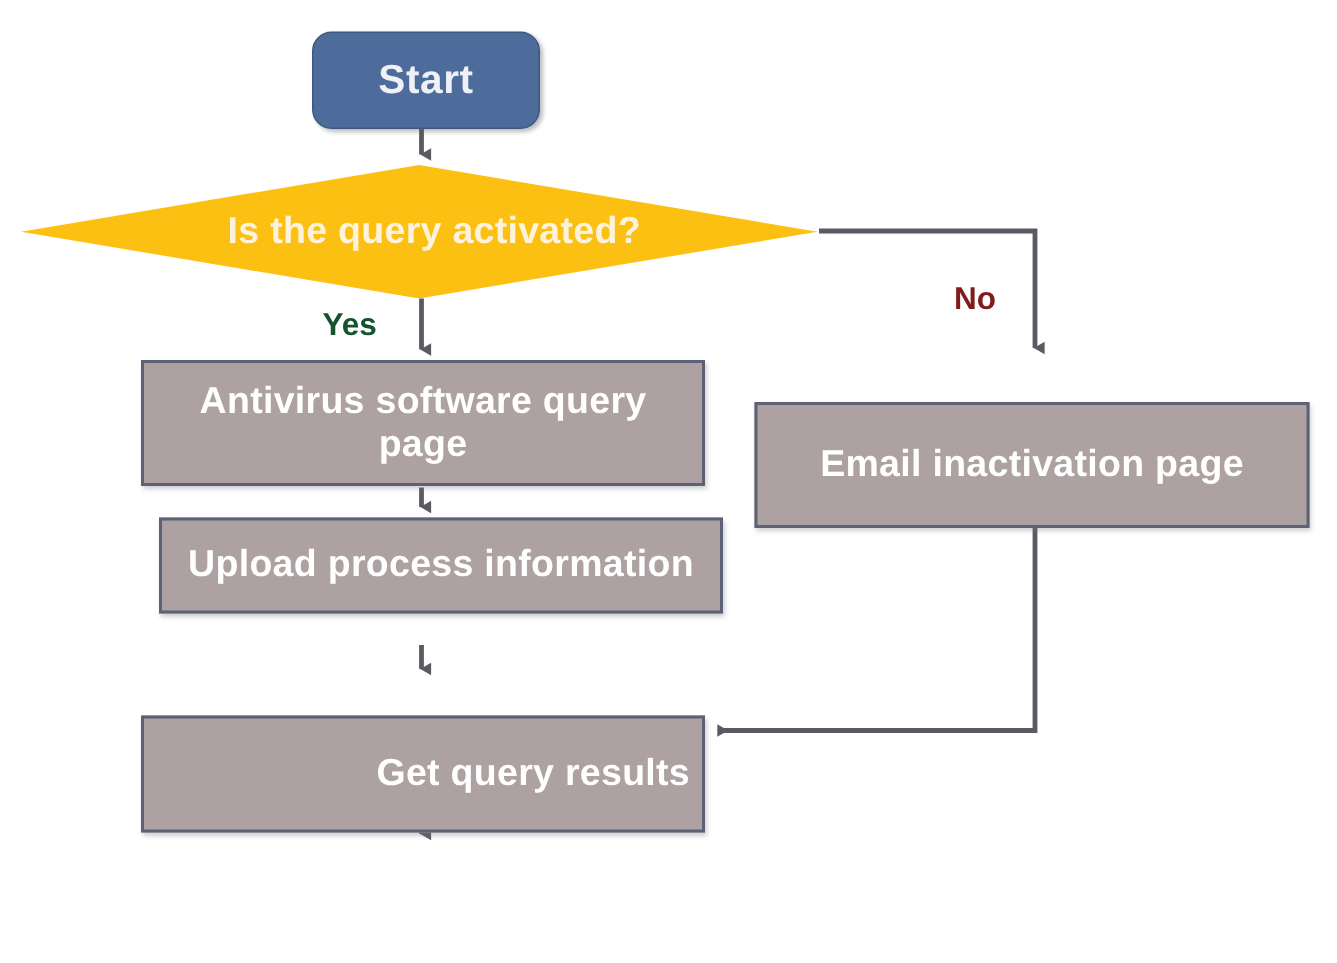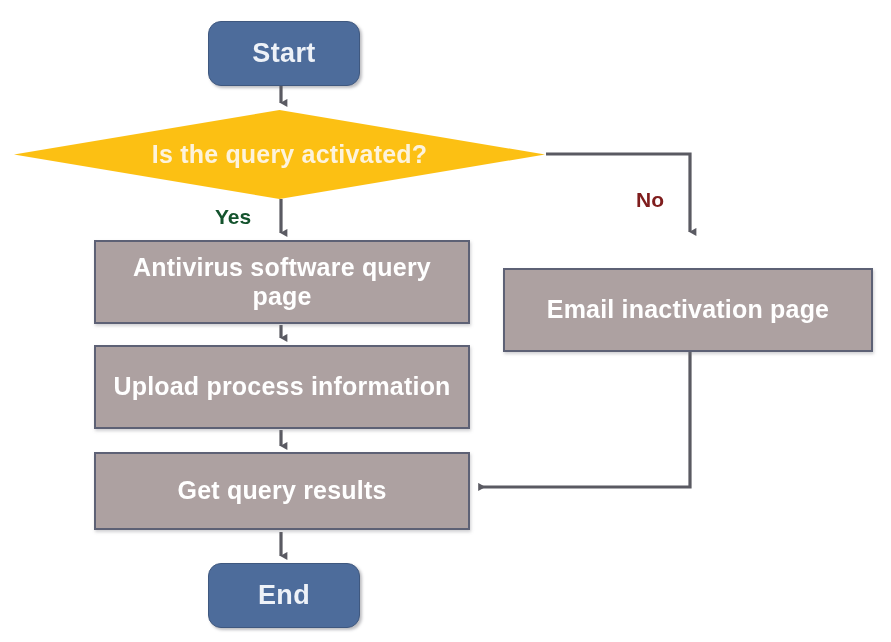--- a/index.html
+++ b/index.html
@@ -56,22 +56,22 @@
     background: #ada1a1;
     border: 2px solid #5d6175;
     color: #ffffff;
     font-size: 25px;
     font-weight: bold;
     letter-spacing: 0.2px;
     padding: 0 8px;
     box-shadow: 1px 2px 3px rgba(120,120,130,0.35);
   }
   #node-antivirus { left: 94px;  top: 240px; width: 376px; height: 84px; }
-  #node-upload    { left: 94px;  top: 345px; width: 376px; height: 84px; }
-  #node-results   { left: 94px;  top: 452px; width: 376px; height: 78px; }
+  #node-upload    { left: 106px;  top: 345px; width: 376px; height: 64px; }
+  #node-results   { left: 94px;  top: 477px; width: 376px; height: 78px; justify-content: flex-end; }
   #node-inactive  { left: 503px; top: 240px; width: 370px; height: 84px; margin-top: 28px; }
 
   
   #node-decision {
     left: 14px;
     top: 110px;
     width: 531px;
     height: 89px;
     background: #fcc013;
     color: #fdf3dc;
@@ -158,17 +158,14 @@
   </div>
 
   <div class="node process" id="node-upload">
     <span>Upload process information</span>
   </div>
 
   <div class="node process" id="node-results">
     <span>Get query results</span>
   </div>
 
-  <div class="node terminator" id="node-end">
-    <span>End</span>
-  </div>
 
 </div>
 
 </body></html>

